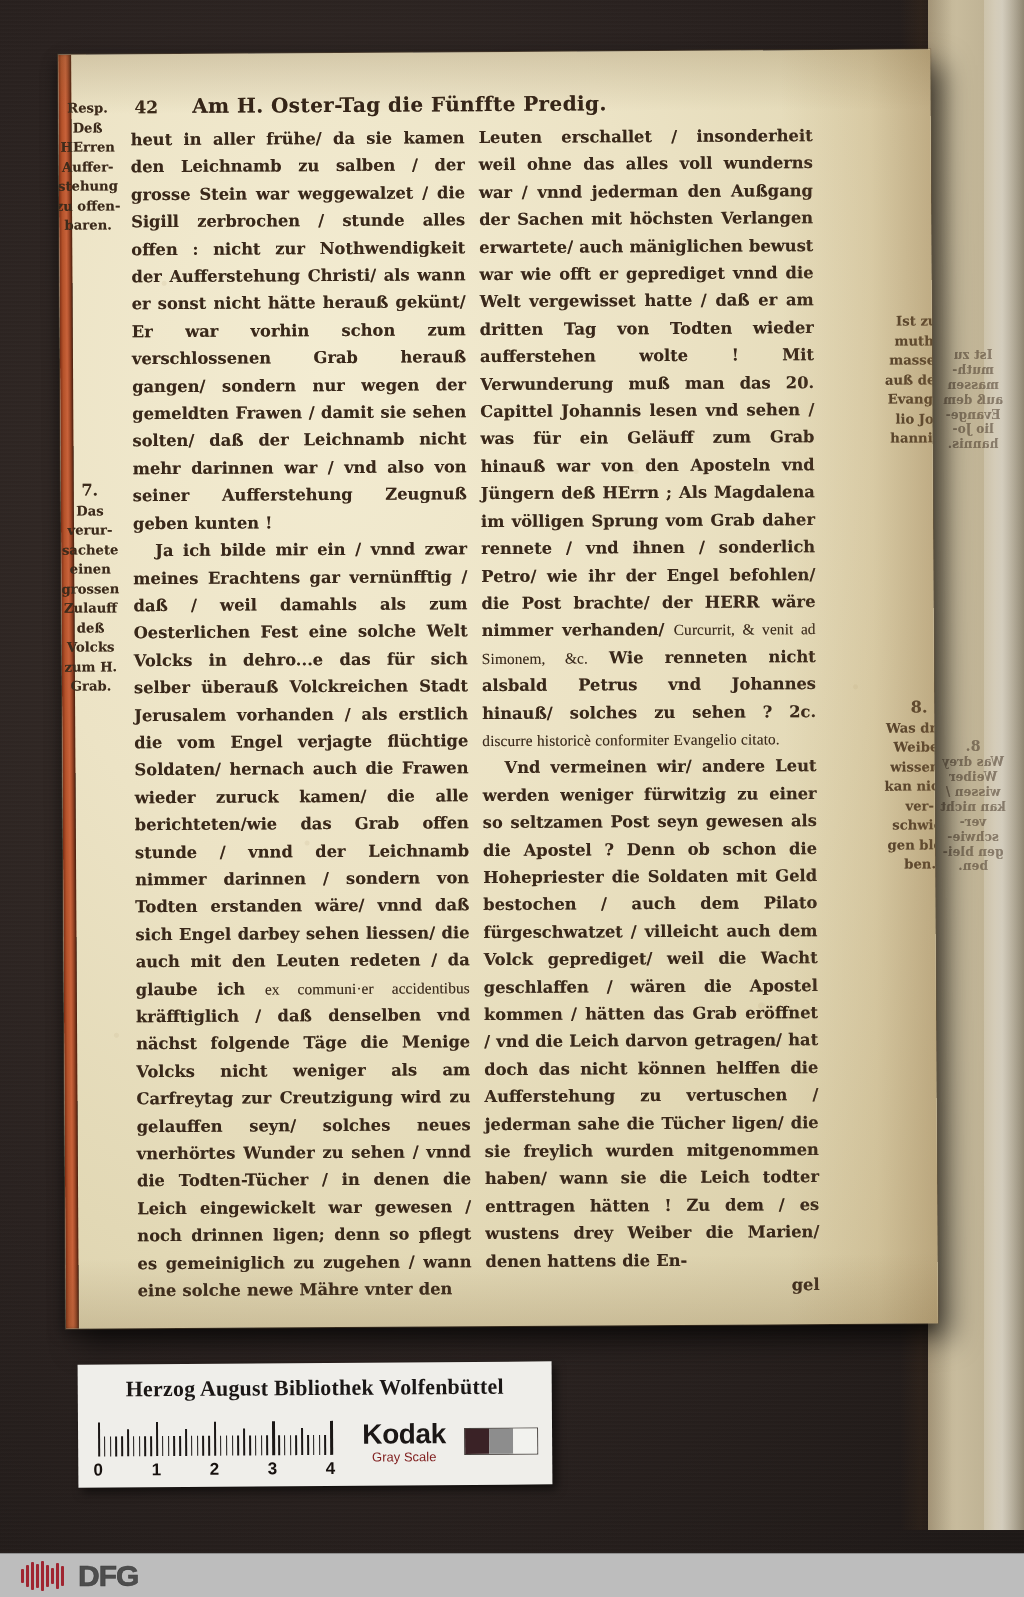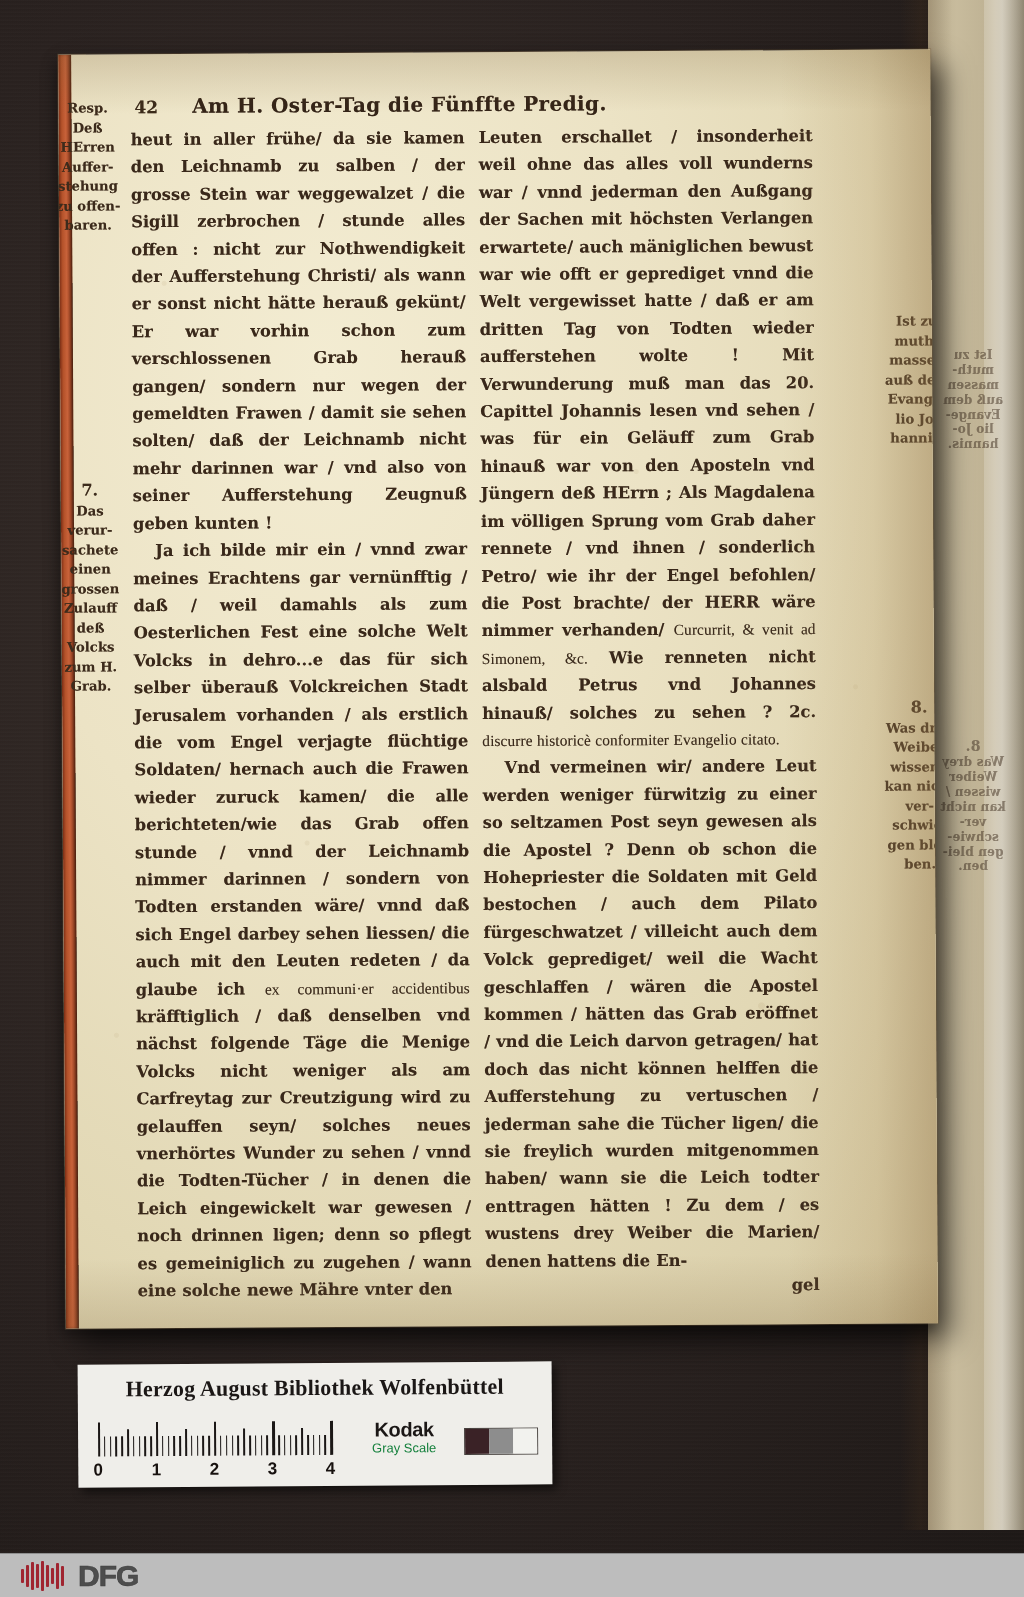--- a/index.html
+++ b/index.html
@@ -244,25 +244,25 @@
   .tick.major { height: 34px; width: 2.4px; }
   .ruler-num {
     position: absolute; bottom: -2px;
     font-family: "Liberation Sans", sans-serif;
     font-weight: 700; font-size: 17px; color: #17110f;
     transform: translateX(-50%);
   }
   #kodak-block { position: absolute; left: 276px; top: 56px; width: 100px; text-align: center; }
   #kodak-word {
     font-family: "Liberation Sans", sans-serif;
-    font-weight: 700; font-size: 20px; color: #1b1716; letter-spacing: -.4px;
+    font-weight: 700; font-size: 28px; color: #1b1716; letter-spacing: -.4px;
   }
   #kodak-sub {
     font-family: "Liberation Sans", sans-serif;
-    font-weight: 400; font-size: 13px; color: #15803d; margin-top: -1px;
+    font-weight: 400; font-size: 13px; color: #7f1d1d; margin-top: -1px;
   }
   #gray-patches {
     position: absolute; left: 386px; top: 66px;
     display: flex; border: 1px solid #46413e;
   }
   #gray-patches div { width: 24px; height: 25px; }
 
   
   #footer-bar {
     position: absolute;

